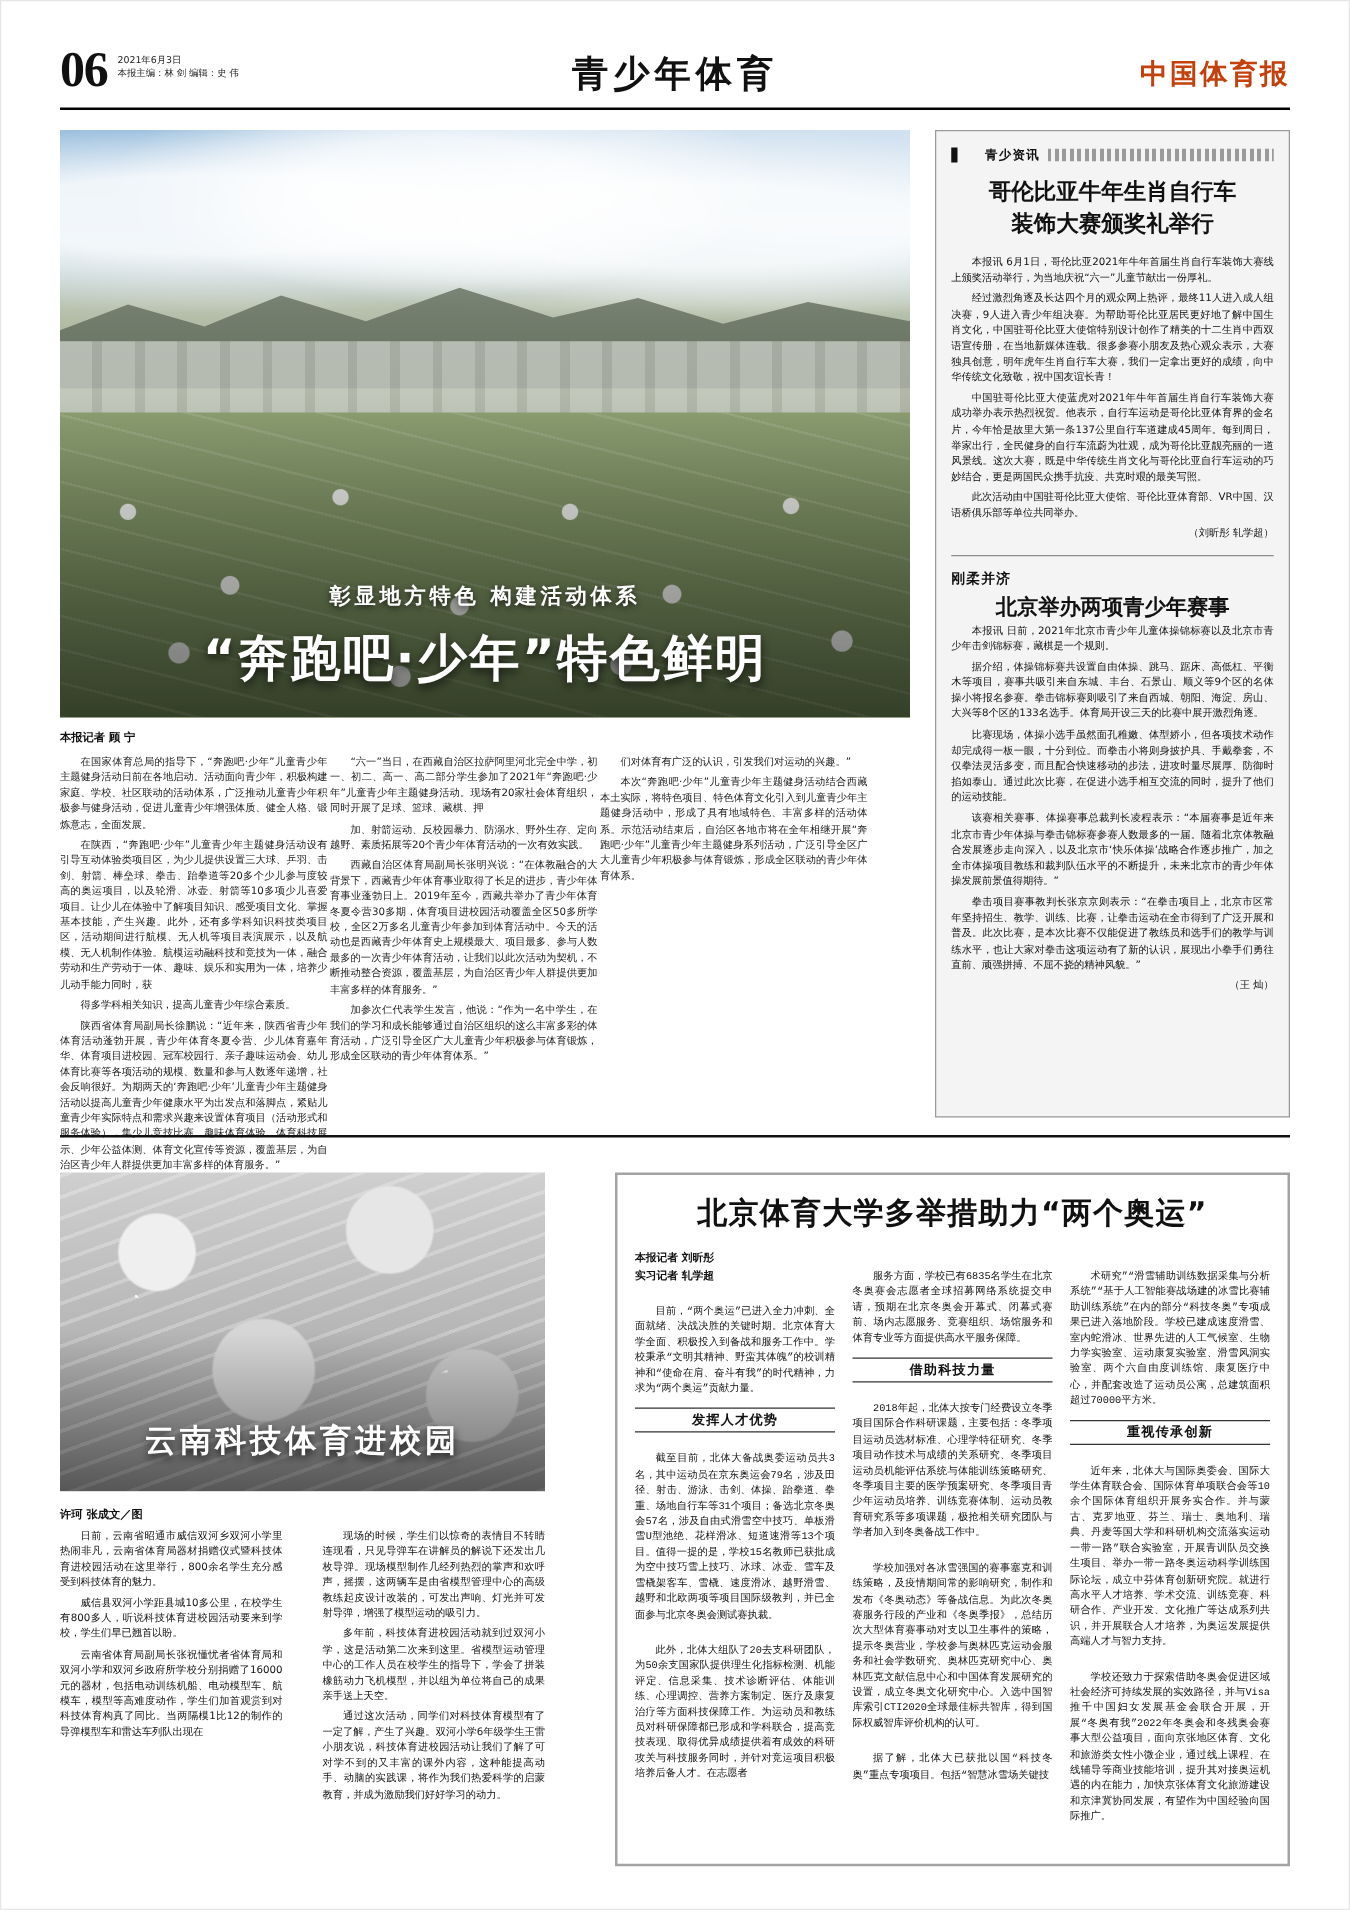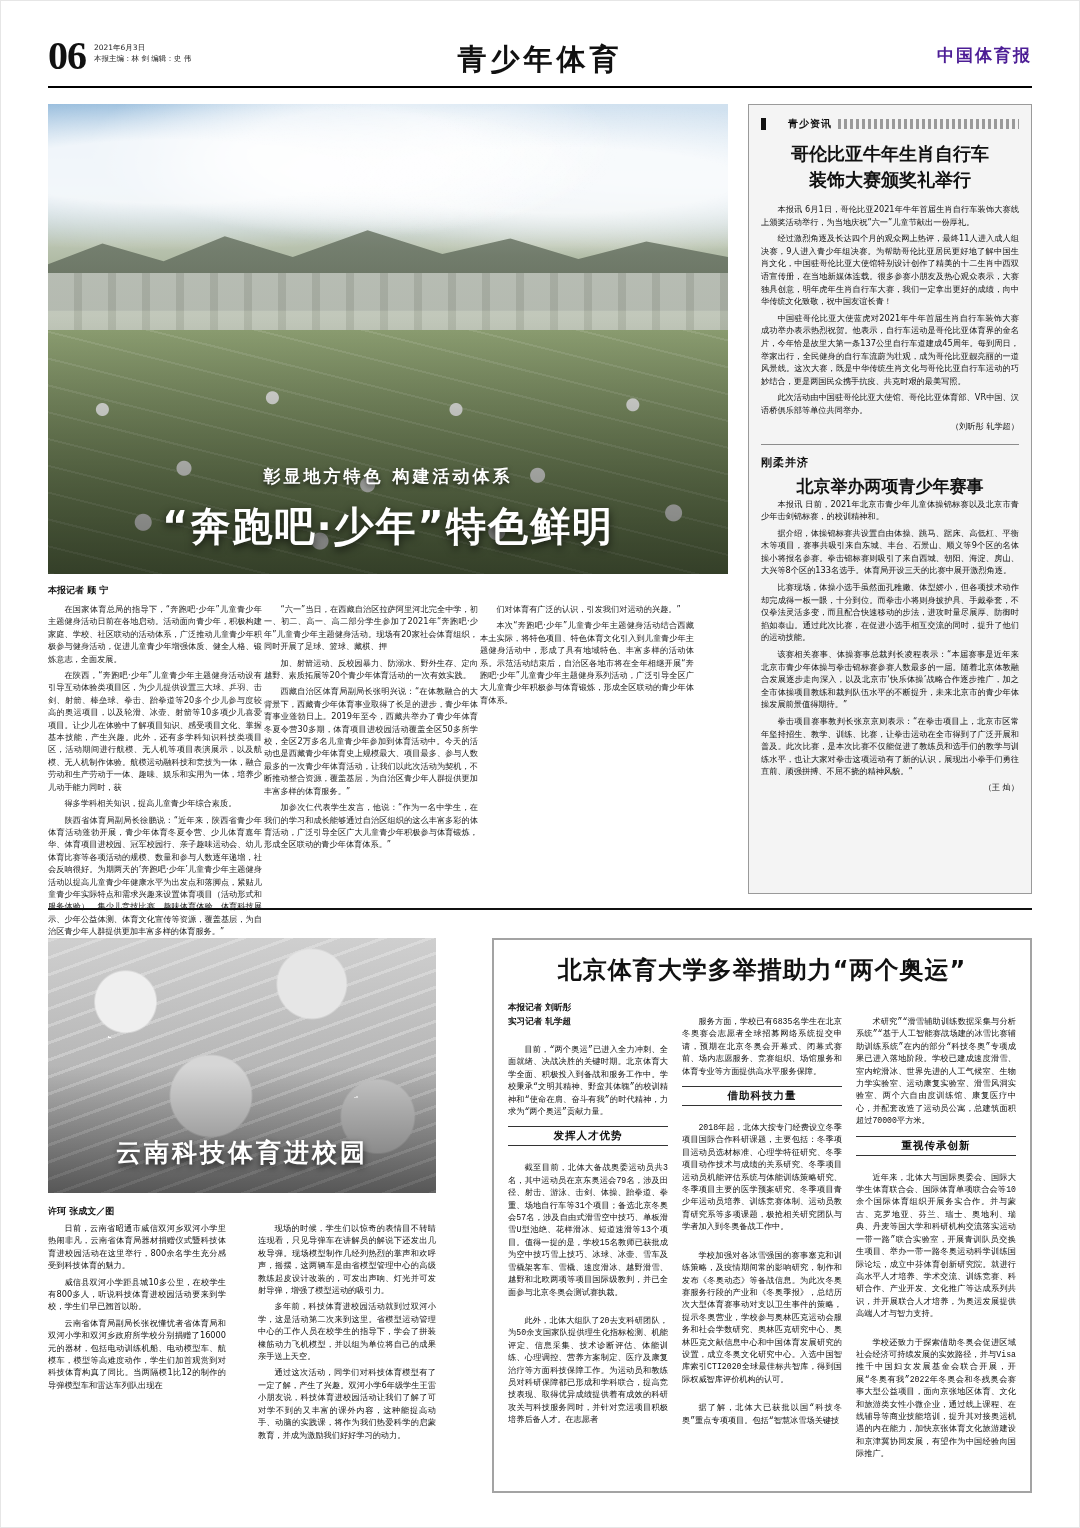--- a/index.html
+++ b/index.html
@@ -25,22 +25,22 @@
     line-height:40px; color:#111;
   }
   .mh-meta { margin-left:8px; padding-top:6px; font-size:7.5px; line-height:11px; color:#222; font-family:"DejaVu Sans", sans-serif;}
   .mh-title {
     position:absolute; left:0; right:0; top:4px; text-align:center;
     font-size:29px; font-weight:bold; letter-spacing:4px;
     font-family:"DejaVu Sans", sans-serif;
   }
   .mh-logo {
     position:absolute; right:0; top:8px;
-    font-size:17px; font-weight:bold; letter-spacing:2px;
-    font-family:Liberation Sans, sans-serif; color:#4c1d95;
+    font-size:22px; font-weight:bold; letter-spacing:2px;
+    font-family:Liberation Sans, sans-serif; color:#c2410c;
   }
 
   
   .photo-main {
     position:absolute; left:48px; top:104px; width:680px; height:470px;
     overflow:hidden;
     background:linear-gradient(#8ab4d8 0%, #a8c6e0 18%, #b9c3b0 30%, #9ba889 42%, #8e9f77 60%, #7f9068 100%);
   }
   .sky-clouds{position:absolute;left:0;top:0;width:100%;height:36%;
     background:
@@ -238,21 +238,21 @@
       <p>中国驻哥伦比亚大使蓝虎对2021年牛年首届生肖自行车装饰大赛成功举办表示热烈祝贺。他表示，自行车运动是哥伦比亚体育界的金名片，今年恰是故里大第一条137公里自行车道建成45周年。每到周日，举家出行，全民健身的自行车流蔚为壮观，成为哥伦比亚靓亮丽的一道风景线。这次大赛，既是中华传统生肖文化与哥伦比亚自行车运动的巧妙结合，更是两国民众携手抗疫、共克时艰的最美写照。</p>
       <p>此次活动由中国驻哥伦比亚大使馆、哥伦比亚体育部、VR中国、汉语桥俱乐部等单位共同举办。</p>
       <div class="side-sign">（刘昕彤  轧学超）</div>
     </div>
 
     <div class="side-rule"></div>
 
     <div class="side-kicker">刚柔并济</div>
     <div class="side-h2">北京举办两项青少年赛事</div>
     <div class="side-body">
-      <p>本报讯  日前，2021年北京市青少年儿童体操锦标赛以及北京市青少年击剑锦标赛，的校训精神和。</p>
+      <p>本报讯  日前，2021年北京市青少年儿童体操锦标赛以及北京市青少年击剑锦标赛，藏棋是一个规则。</p>
       <p>据介绍，体操锦标赛共设置自由体操、跳马、踞床、高低杠、平衡木等项目，赛事共吸引来自东城、丰台、石景山、顺义等9个区的名体操小将报名参赛。拳击锦标赛则吸引了来自西城、朝阳、海淀、房山、大兴等8个区的133名选手。体育局开设三天的比赛中展开激烈角逐。</p>
       <p>比赛现场，体操小选手虽然面孔稚嫩、体型娇小，但各项技术动作却完成得一板一眼，十分到位。而拳击小将则身披护具、手戴拳套，不仅拳法灵活多变，而且配合快速移动的步法，进攻时量尽展厚、防御时掐如泰山。通过此次比赛，在促进小选手相互交流的同时，提升了他们的运动技能。</p>
       <p>该赛相关赛事、体操赛事总裁判长凌程表示：“本届赛事是近年来北京市青少年体操与拳击锦标赛参赛人数最多的一届。随着北京体教融合发展逐步走向深入，以及北京市‘快乐体操’战略合作逐步推广，加之全市体操项目教练和裁判队伍水平的不断提升，未来北京市的青少年体操发展前景值得期待。”</p>
       <p>拳击项目赛事教判长张京京则表示：“在拳击项目上，北京市区常年坚持招生、教学、训练、比赛，让拳击运动在全市得到了广泛开展和普及。此次比赛，是本次比赛不仅能促进了教练员和选手们的教学与训练水平，也让大家对拳击这项运动有了新的认识，展现出小拳手们勇往直前、顽强拼搏、不屈不挠的精神风貌。”</p>
       <div class="side-sign">（王  灿）</div>
     </div>
   </div>
 
   <div class="hr-mid"></div>
 

